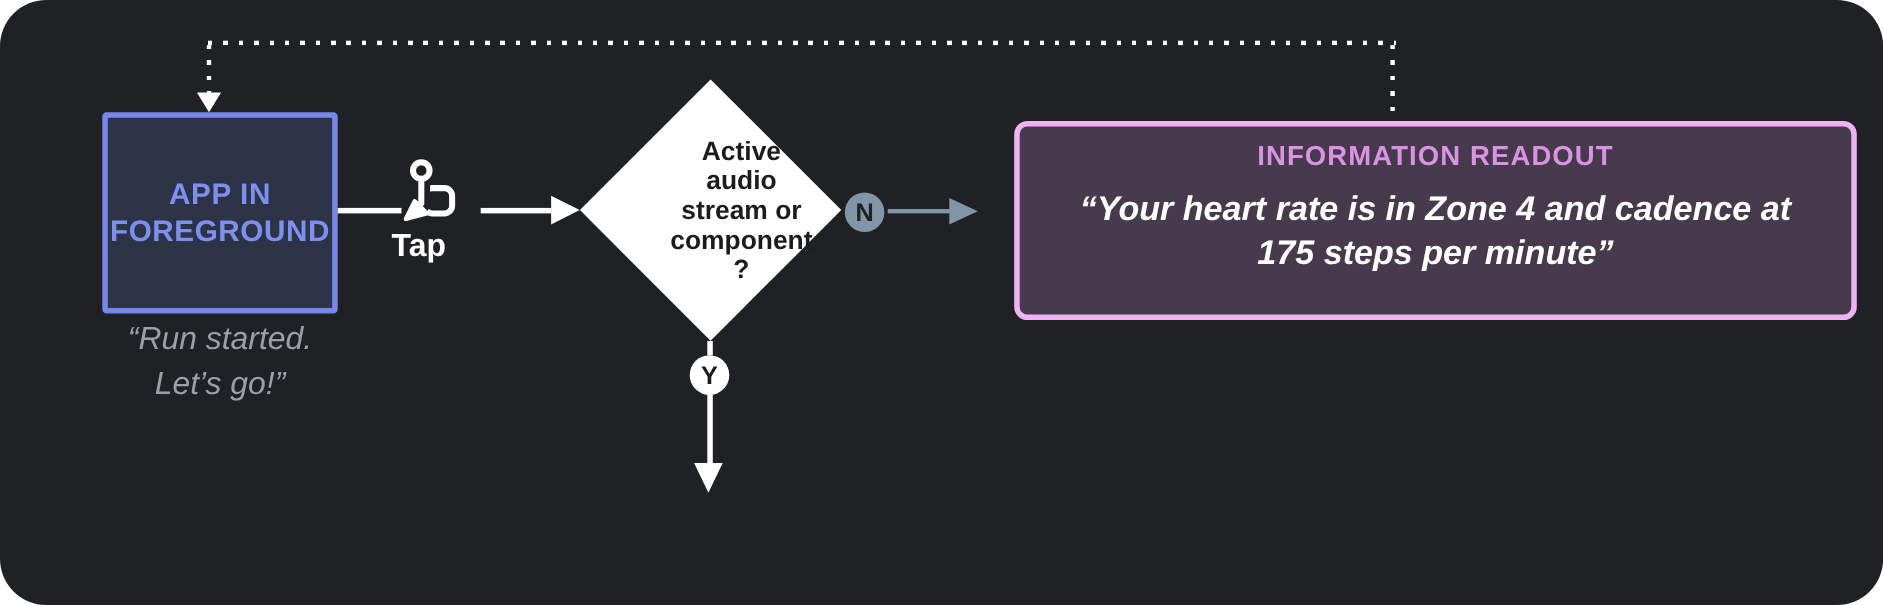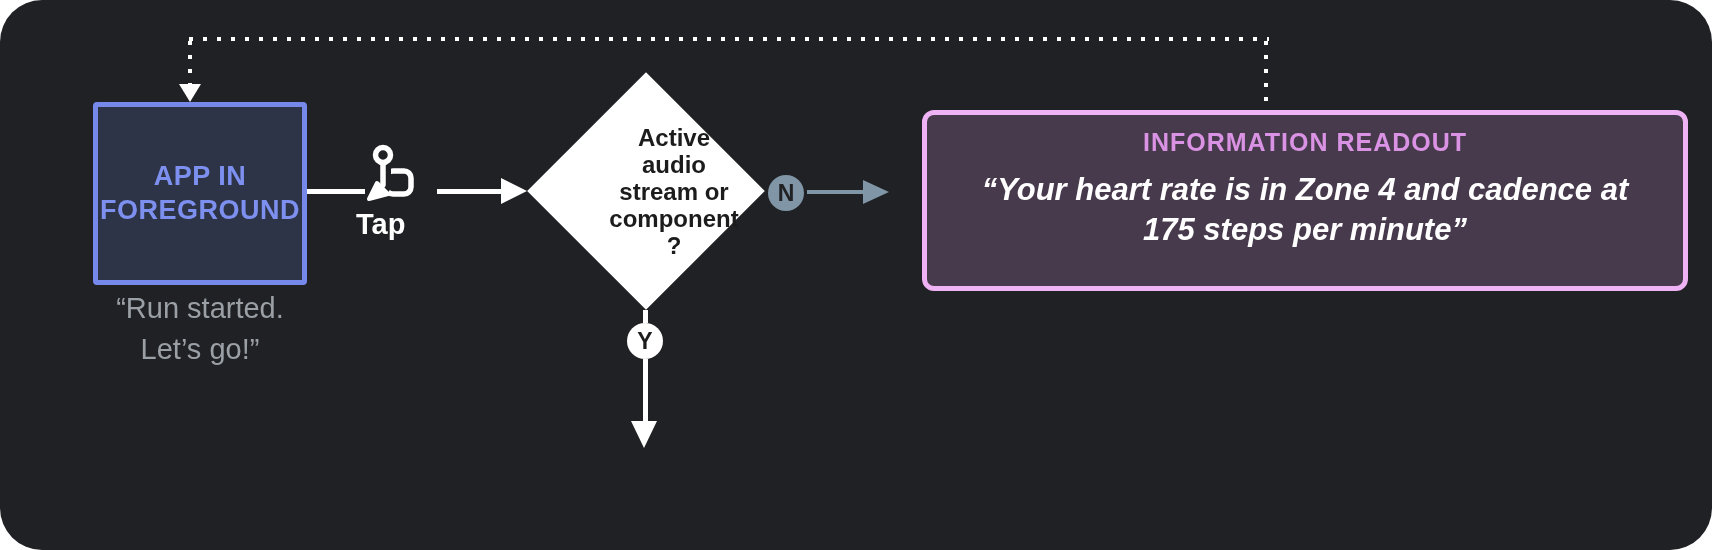--- a/index.html
+++ b/index.html
@@ -15,21 +15,21 @@
   .head-right-white{position:absolute;width:0;height:0;border-top:13px solid transparent;border-bottom:13px solid transparent;border-left:26px solid #fff;}
   .head-down-white{position:absolute;width:0;height:0;border-left:13px solid transparent;border-right:13px solid transparent;border-top:27px solid #fff;}
   .line-h-slate{position:absolute;height:4px;background:#8095a5;}
   .head-right-slate{position:absolute;width:0;height:0;border-top:12px solid transparent;border-bottom:12px solid transparent;border-left:26px solid #8095a5;}
 
   
   .app-node{position:absolute;left:93px;top:102px;width:214px;height:183px;box-sizing:border-box;
     background:#2d3447;border:5px solid #7689ea;border-radius:4px;display:flex;align-items:center;justify-content:center;}
   .app-node-label{color:#7d90f0;font-size:27px;font-weight:700;line-height:1.25;text-align:center;white-space:pre-line;letter-spacing:.5px;}
   .app-caption{position:absolute;left:50px;top:288px;width:300px;text-align:center;color:#9aa0a6;
-    font-size:29px;line-height:1.4;white-space:pre-line;}
+    font-size:29px;font-style:italic;line-height:1.4;white-space:pre-line;}
 
   
   .tap-step{position:absolute;left:356px;top:144px;width:92px;display:flex;flex-direction:column;align-items:flex-start;}
   .tap-label{color:#fff;font-size:29px;font-weight:700;margin-top:4px;}
 
   
   .diamond{position:absolute;left:562px;top:107px;width:168px;height:168px;background:#fff;transform:rotate(45deg);}
   .diamond-text{position:absolute;left:574px;top:124px;width:200px;text-align:center;color:#1c1c1c;
     font-size:24px;font-weight:700;line-height:27px;white-space:pre-line;}
 

